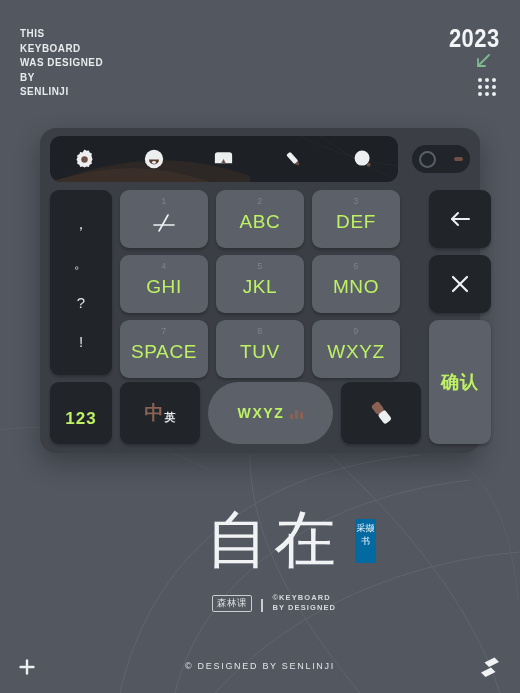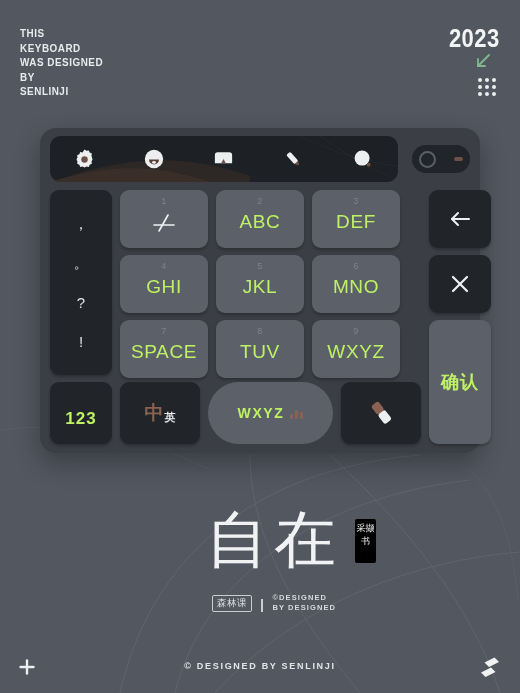--- a/index.html
+++ b/index.html
@@ -309,21 +309,21 @@
     letter-spacing: 6px;
     font-weight: 400;
     font-family: "DejaVu Sans", sans-serif;
   }
   .seal {
     position: absolute;
     right: -34px;
     top: 14px;
     width: 21px;
     height: 44px;
-    background: #000000;
+    background: #0369a1;
     border-radius: 2px;
     color: #fff;
     font-size: 9px;
     line-height: 12.5px;
     padding-top: 3px;
     box-sizing: border-box;
     font-family: "DejaVu Sans", sans-serif;
     letter-spacing: 0;
   }
   .credit-row {
@@ -372,21 +372,21 @@
     height: 18px;
   }
   .footer-text {
     position: absolute;
     left: 0; right: 0;
     top: 18px;
     text-align: center;
     font-size: 9px;
     letter-spacing: 1.7px;
     color: #e2e5e8;
-    font-weight: 700;
+    font-weight: 400;
   }
   .footer-logo {
     position: absolute;
     right: 18px;
     top: 12px;
     width: 24px;
     height: 24px;
   }
 </style>
 </head>
@@ -606,21 +606,21 @@
 
 <div class="brand">
   <div class="brand-title-row">
     <div class="brand-title">自在</div>
     <div class="seal">采撷书</div>
   </div>
   <div class="credit-row">
     <span class="badge-box">森林课</span>
     <span class="sep-bar"></span>
     <span class="credit-lines">
-      <div>©DESIGNED</div>
+      <div>©KEYBOARD</div>
       <div>BY DESIGNED</div>
     </span>
   </div>
 </div>
 
 <div class="footer">
   <svg class="footer-plus" viewBox="0 0 18 18">
     <g stroke="#eceef0" stroke-width="2.4" stroke-linecap="round">
       <line x1="9" y1="2.5" x2="9" y2="15.5"></line>
       <line x1="2.5" y1="9" x2="15.5" y2="9"></line>

